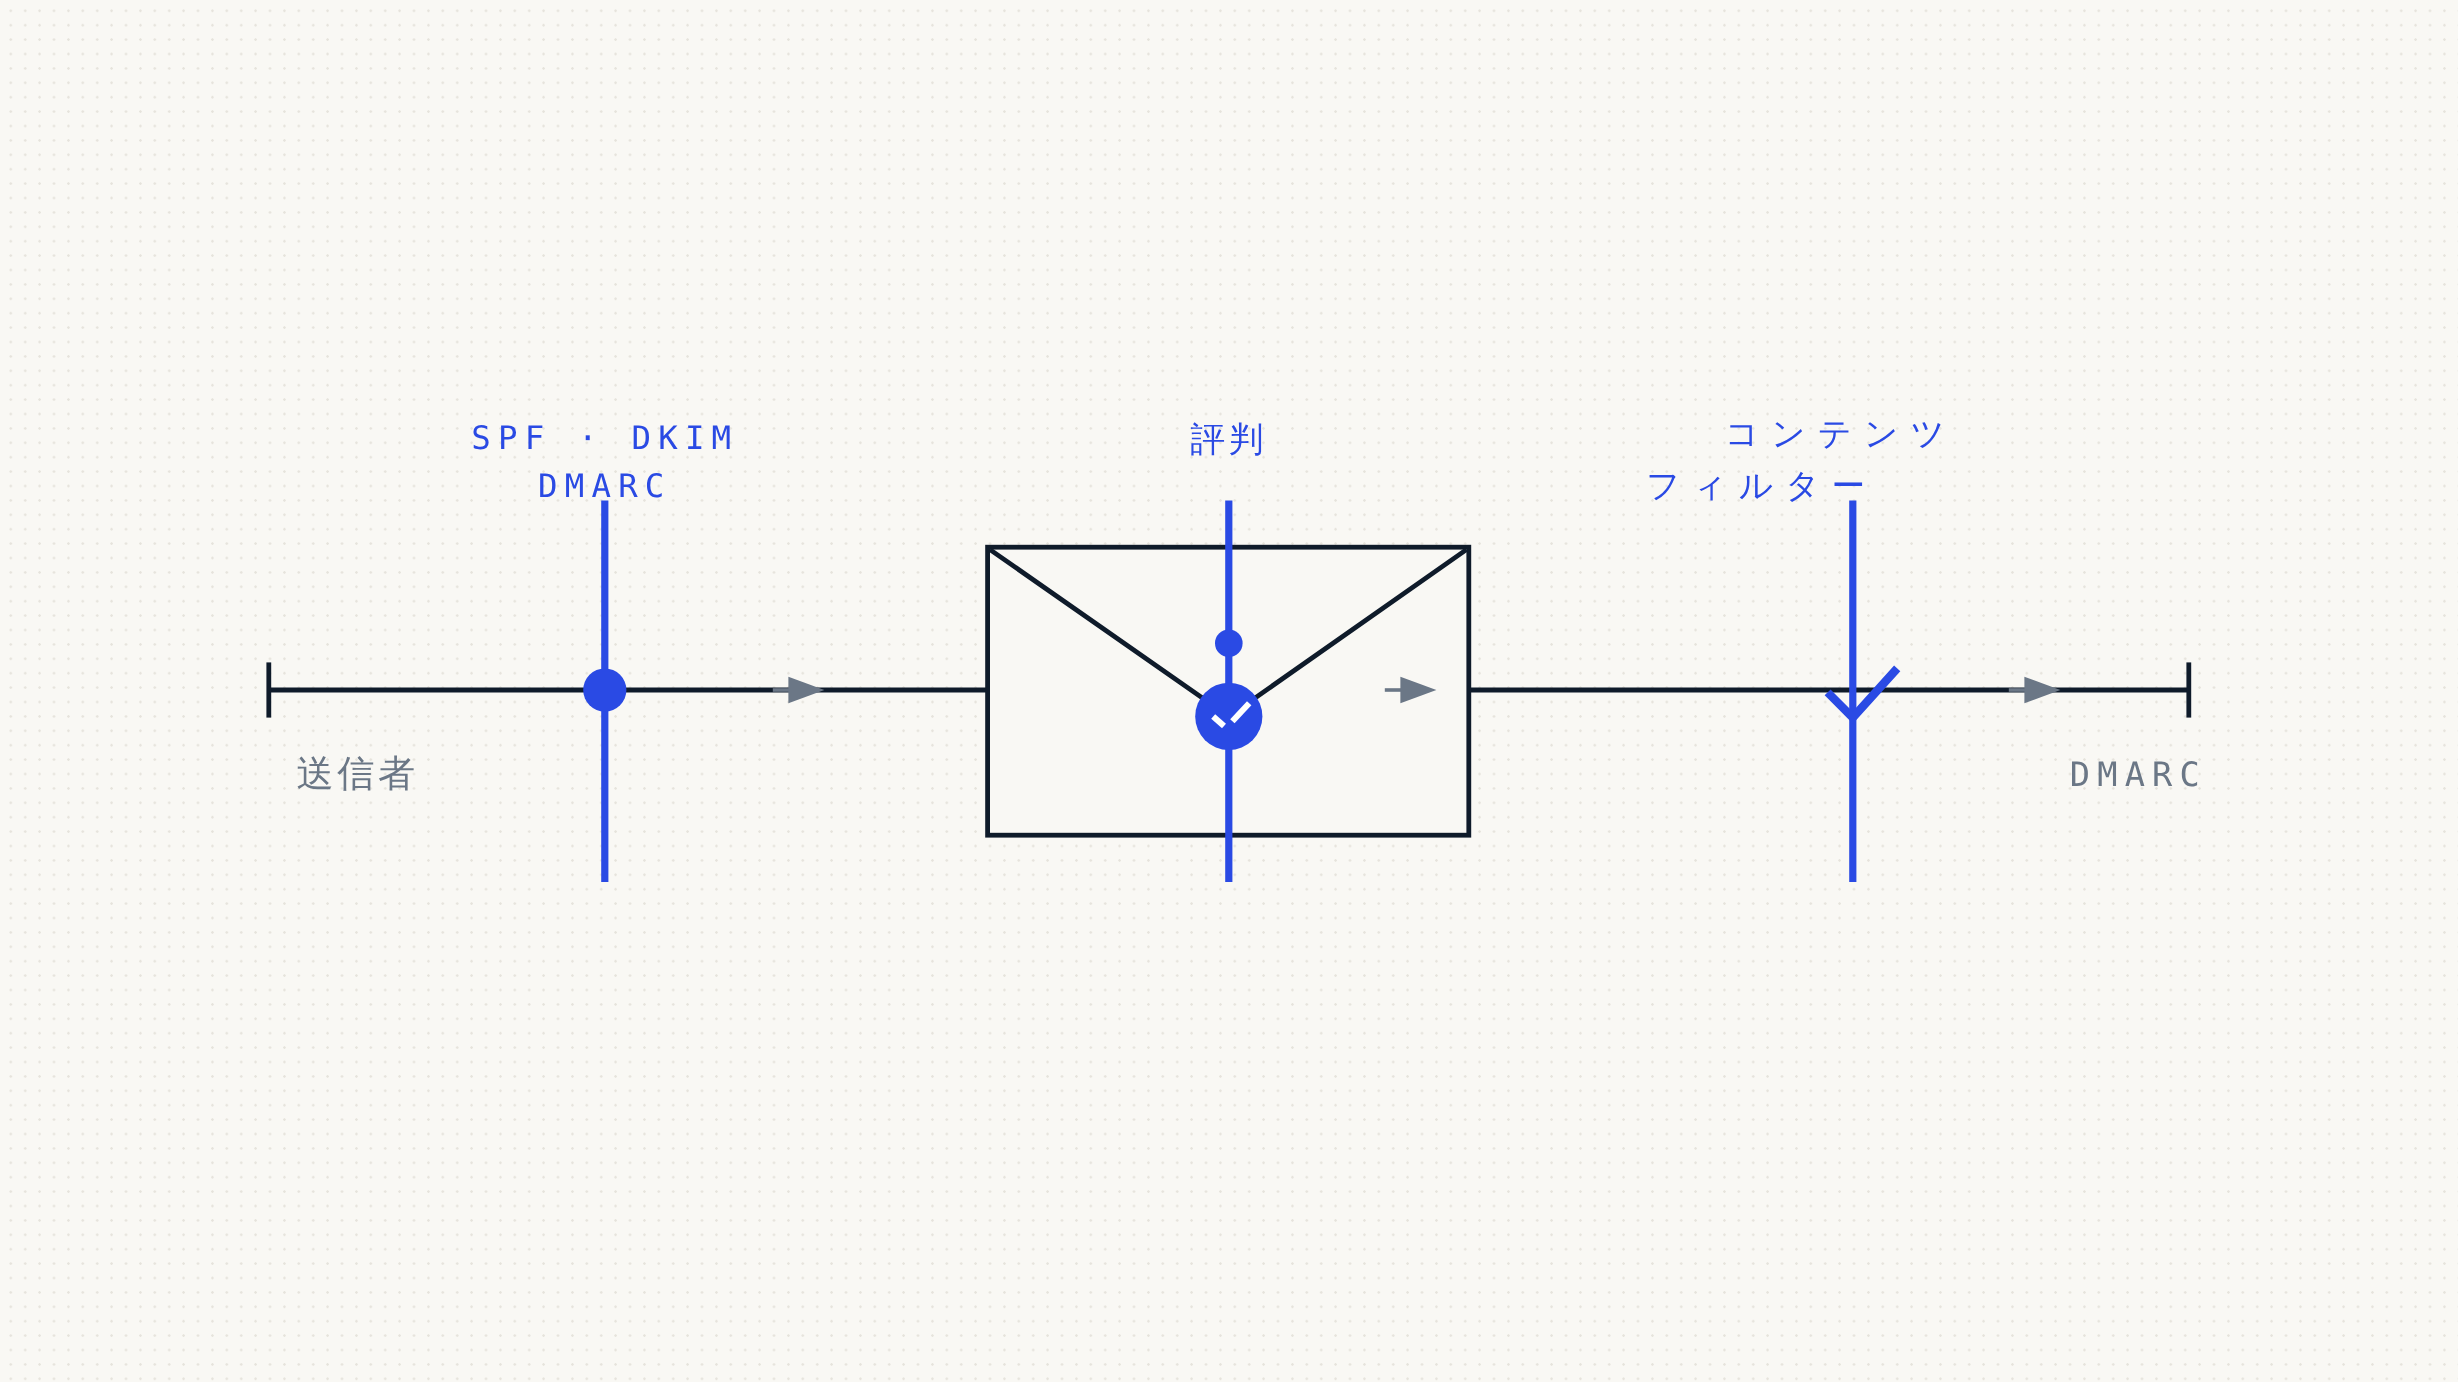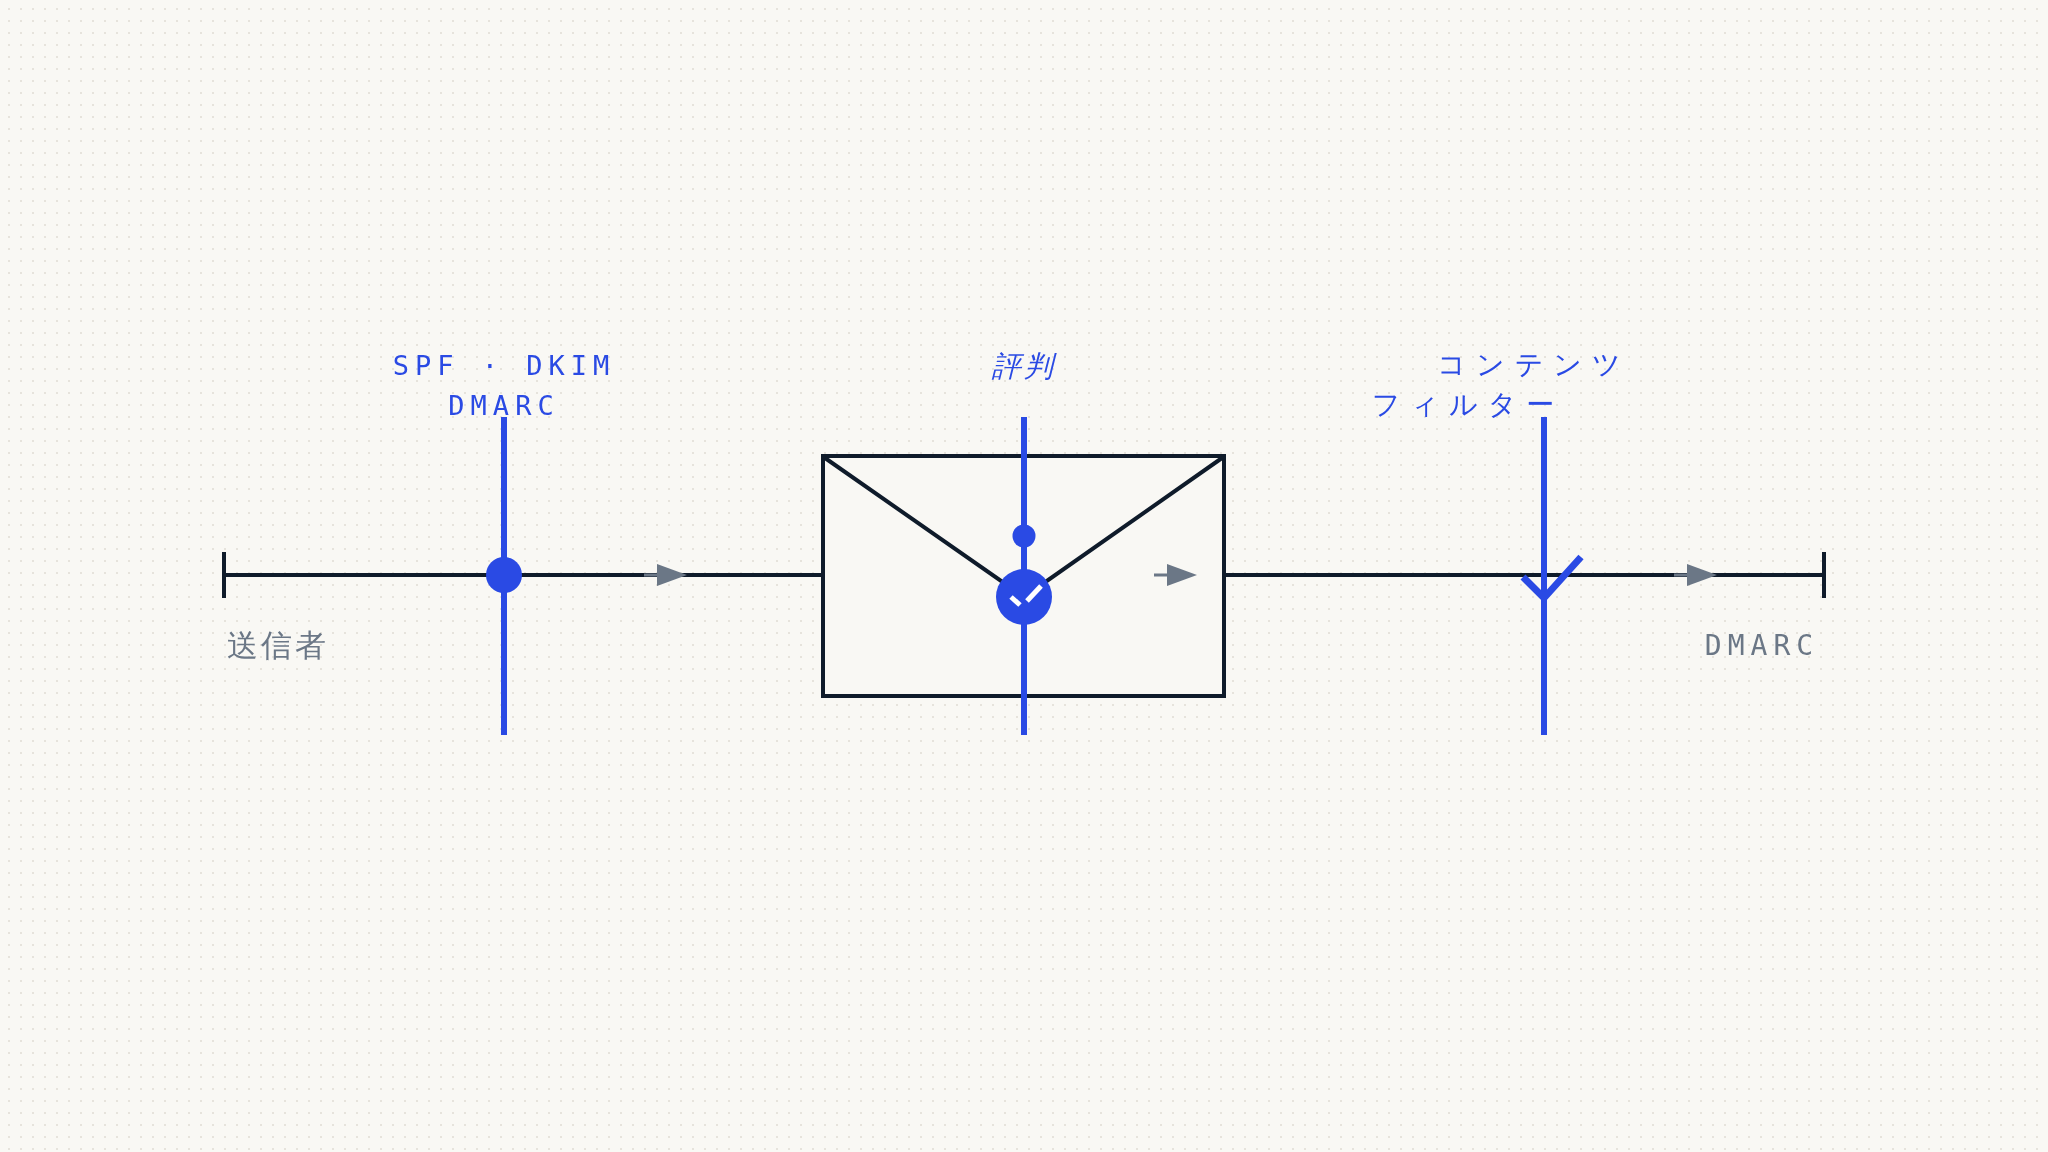--- a/index.html
+++ b/index.html
@@ -33,20 +33,21 @@
     }
     .label-blue {
       color: #2a4ae4;
       font-size: 27px;
       letter-spacing: 6px;
     }
     .label-gray {
       color: #6b7786;
       font-size: 30px;
       letter-spacing: 6px;
+      margin-left: 20px;
     }
     .label-jp {
       font-family: "DejaVu Sans", "Liberation Sans", sans-serif;
     }
   </style>
 </head>
 <body>
 
 <div id="diagram">
   <svg width="2048" height="1152" viewBox="0 0 2048 1152" xmlns="http://www.w3.org/2000/svg">
@@ -92,20 +93,20 @@
     <g>
       <line x1="1544" y1="417" x2="1544" y2="735" stroke="#2a4ae4" stroke-width="6"></line>
       <polyline points="1523,577 1544,598 1581,557" fill="none" stroke="#2a4ae4" stroke-width="7" stroke-linecap="butt"></polyline>
     </g>
   </svg>
 
   
   <div class="label label-blue" style="left:504px; top:346px;">SPF · DKIM</div>
   <div class="label label-blue" style="left:504px; top:386px;">DMARC</div>
 
-  <div class="label label-blue label-jp" style="left:1024px; top:346px; font-size:29px; letter-spacing:3px;font-style:italic;">評判</div>
+  <div class="label label-blue label-jp" style="left:1024px; top:346px; font-size:29px; letter-spacing:3px;">評判</div>
 
-  <div class="label label-blue label-jp" style="left:1534px; top:345px; font-size:28px; letter-spacing:10px;">コンテンツ</div>
+  <div class="label label-blue label-jp" style="left:1534px; top:345px; font-size:28px; letter-spacing:10px;font-family:Liberation Mono, monospace;">コンテンツ</div>
   <div class="label label-blue label-jp" style="left:1468px; top:385px; font-size:28px; letter-spacing:10px;">フィルター</div>
 
   <div class="label label-gray label-jp" style="left:278px; top:625px; font-size:31px; letter-spacing:3px;">送信者</div>
   <div class="label label-gray" style="left:1762px; top:626px; font-size:28px;">DMARC</div>
 </div>
 
 </body></html>

